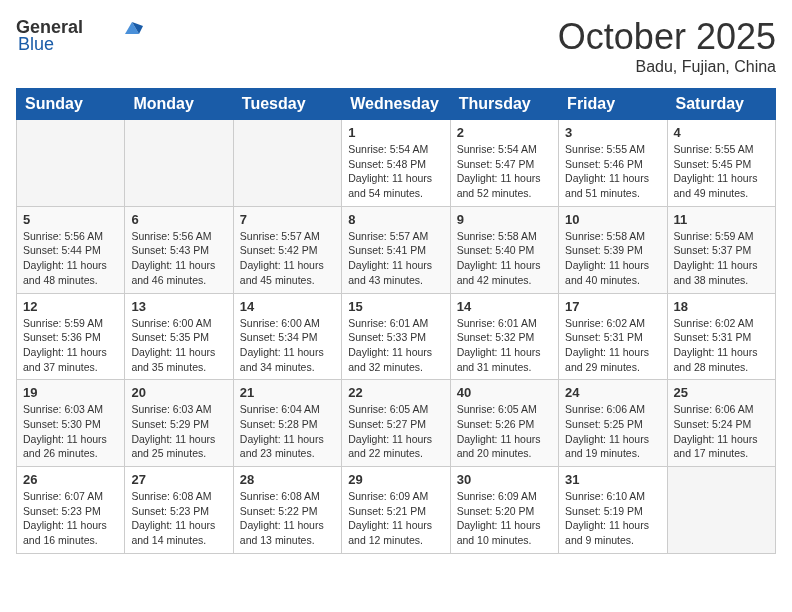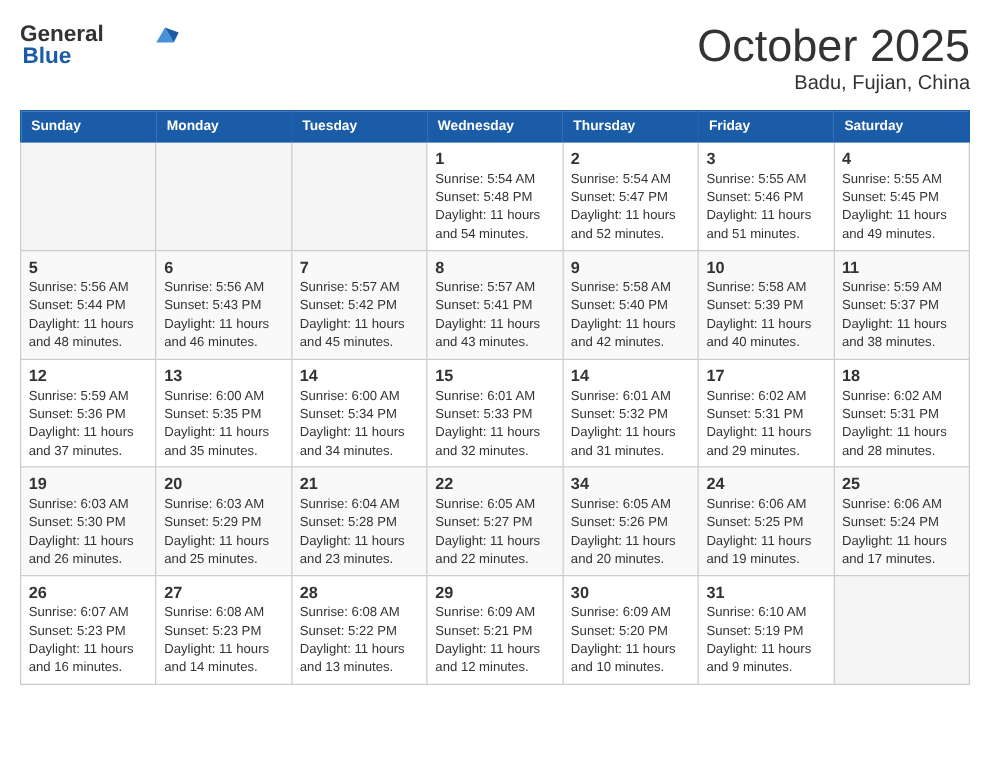--- a/index.html
+++ b/index.html
@@ -31,21 +31,21 @@
       font-weight: bold;
       color: #333;
     }
     .logo-icon {
       width: 22px;
       height: 22px;
       margin-left: 2px;
     }
     .logo-blue-text {
       font-size: 18px;
-      font-weight: bold;
+      font-weight: normal;
       color: #1a5ca8;
       display: block;
       margin-top: -4px;
       padding-left: 2px;
     }
     .title-area {
       text-align: right;
     }
     .month-title {
       font-size: 36px;
@@ -60,21 +60,21 @@
     .calendar {
       width: 100%;
       border-collapse: collapse;
       border: 1px solid #ccc;
     }
     .calendar th {
       background-color: #1a5ca8;
       color: #fff;
       text-align: left;
       padding: 6px 8px;
-      font-size: 11px;
+      font-size: 16px;
       font-weight: bold;
       border: 1px solid #1a5ca8;
     }
     .calendar td {
       vertical-align: top;
       padding: 5px 6px;
       border: 1px solid #ccc;
       width: 108px;
       min-height: 90px;
       font-size: 11px;
@@ -225,21 +225,21 @@
         </td>
         <td>
           <span class="day-num">21</span>
           <div class="day-info">Sunrise: 6:04 AM<br>Sunset: 5:28 PM<br>Daylight: 11 hours<br>and 23 minutes.</div>
         </td>
         <td>
           <span class="day-num">22</span>
           <div class="day-info">Sunrise: 6:05 AM<br>Sunset: 5:27 PM<br>Daylight: 11 hours<br>and 22 minutes.</div>
         </td>
         <td>
-          <span class="day-num">34</span>
+          <span class="day-num">40</span>
           <div class="day-info">Sunrise: 6:05 AM<br>Sunset: 5:26 PM<br>Daylight: 11 hours<br>and 20 minutes.</div>
         </td>
         <td>
           <span class="day-num">24</span>
           <div class="day-info">Sunrise: 6:06 AM<br>Sunset: 5:25 PM<br>Daylight: 11 hours<br>and 19 minutes.</div>
         </td>
         <td>
           <span class="day-num">25</span>
           <div class="day-info">Sunrise: 6:06 AM<br>Sunset: 5:24 PM<br>Daylight: 11 hours<br>and 17 minutes.</div>
         </td>

